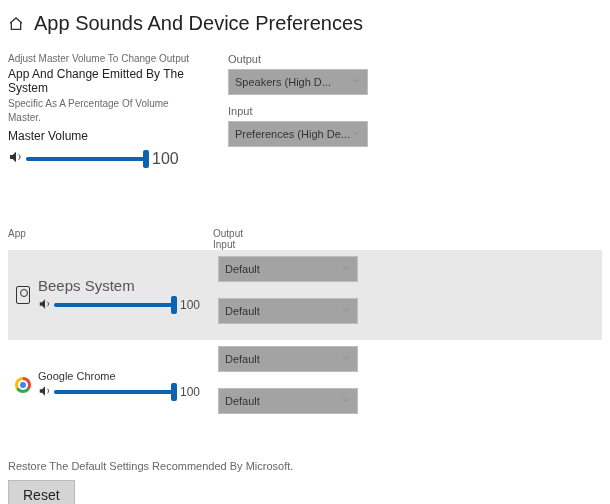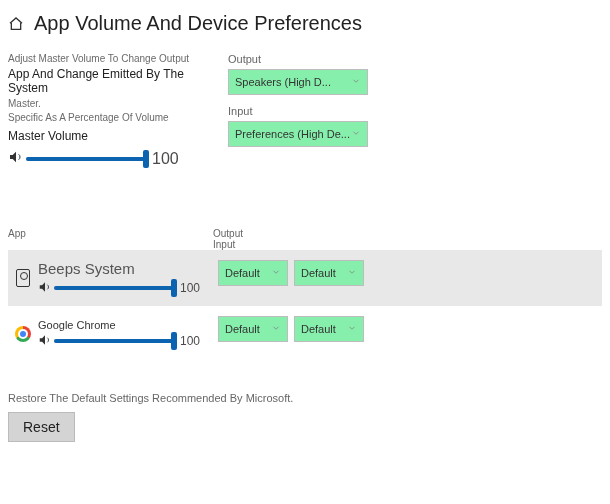--- a/index.html
+++ b/index.html
@@ -18,21 +18,21 @@
     .subtitle { color: #6a6a6a; font-size: 10px; margin-bottom: 3px; }
     .emit-label { color: #222; font-size: 12px; margin-bottom: 3px; }
     .master-label { color: #222; font-size: 12px; margin-top: 6px; margin-bottom: 6px; }
     .cols { display: flex; flex-direction: row; gap: 20px; }
     .leftcol { width: 200px; }
     .rightcol { width: 150px; }
     .field-label { color: #666; font-size: 11px; margin-bottom: 4px; }
     .select {
       width: 140px; height: 26px;
       border: 1px solid #bdbdbd;
-      background: #86efac;
+      background: #a3a3a3;
       display: flex; align-items: center; justify-content: space-between;
       padding: 0 6px;
       font-size: 11px; color: #333;
       cursor: pointer;
       margin-bottom: 10px;
     }
     .select .chev { color: #888; }
     .slider-row { display: flex; align-items: center; gap: 2px; margin-top: 4px; }
     .speaker-icon { color: #333; }
     .slider {
@@ -63,21 +63,21 @@
       display: flex; align-items: center;
       padding: 6px 4px;
       min-height: 56px;
     }
     .app-row.highlight { background: #e8e8e8; }
     .app-icon-cell { width: 22px; display:flex; align-items:center; justify-content:center; }
     .app-name-cell { width: 180px; padding-left: 4px; }
     .app-name { font-size: 15px; color: #555; font-weight: 400; margin-bottom: 3px;}
     .app-name-sm { font-size: 11px; color: #333; }
     .app-slider-wrap { margin-top: 2px; }
-    .app-select-cell { width: 150px; display:flex; gap:6px; padding-left: 4px; }
+    .app-select-cell { width: 150px; display:flex; flex-direction:column; gap:6px; padding-left: 4px; }
     .restore-text { color: #666; font-size: 11px; margin-top: 30px; margin-bottom: 8px; }
     .reset-btn {
       display: inline-block;
       background: #d4d4d4;
       border: 1px solid #bbb;
       padding: 6px 14px;
       font-size: 14px; color: #222;
       cursor: pointer;
     }
     .chrome-icon {
@@ -101,30 +101,30 @@
 
 
 
 <div class="header">
   <div class="home-icon">
     <svg width="16" height="16" viewBox="0 0 24 24" fill="none" stroke="#333" stroke-width="2">
       <path d="M3 11l9-8 9 8"></path>
         <path d="M5 10v10h14V10"></path>
     </svg>
   </div>
-  <div class="title">App Volume And Device Preferences</div>
+  <div class="title">App Sounds And Device Preferences</div>
 </div>
 
 
 <div class="cols">
   <div class="leftcol">
     <div class="subtitle">Adjust Master Volume To Change Output</div>
     <div class="emit-label">App And Change Emitted By The System</div>
+    <div class="subtitle">Specific As A Percentage Of Volume</div>
     <div class="subtitle">Master.</div>
-    <div class="subtitle">Specific As A Percentage Of Volume</div>
     <div class="master-label">Master Volume</div>
     <div class="slider-row">
       <span class="speaker-icon">
         <svg width="16" height="16" viewBox="0 0 24 24" fill="#333">
             <path d="M3 9v6h4l5 5V4L7 9H3z"></path>
             <path d="M16 8a5 5 0 010 8" stroke="#333" stroke-width="1.5" fill="none"></path>
           </svg>
       </span>
       <div class="slider">
         <div class="fill" style="width:100%"></div>

